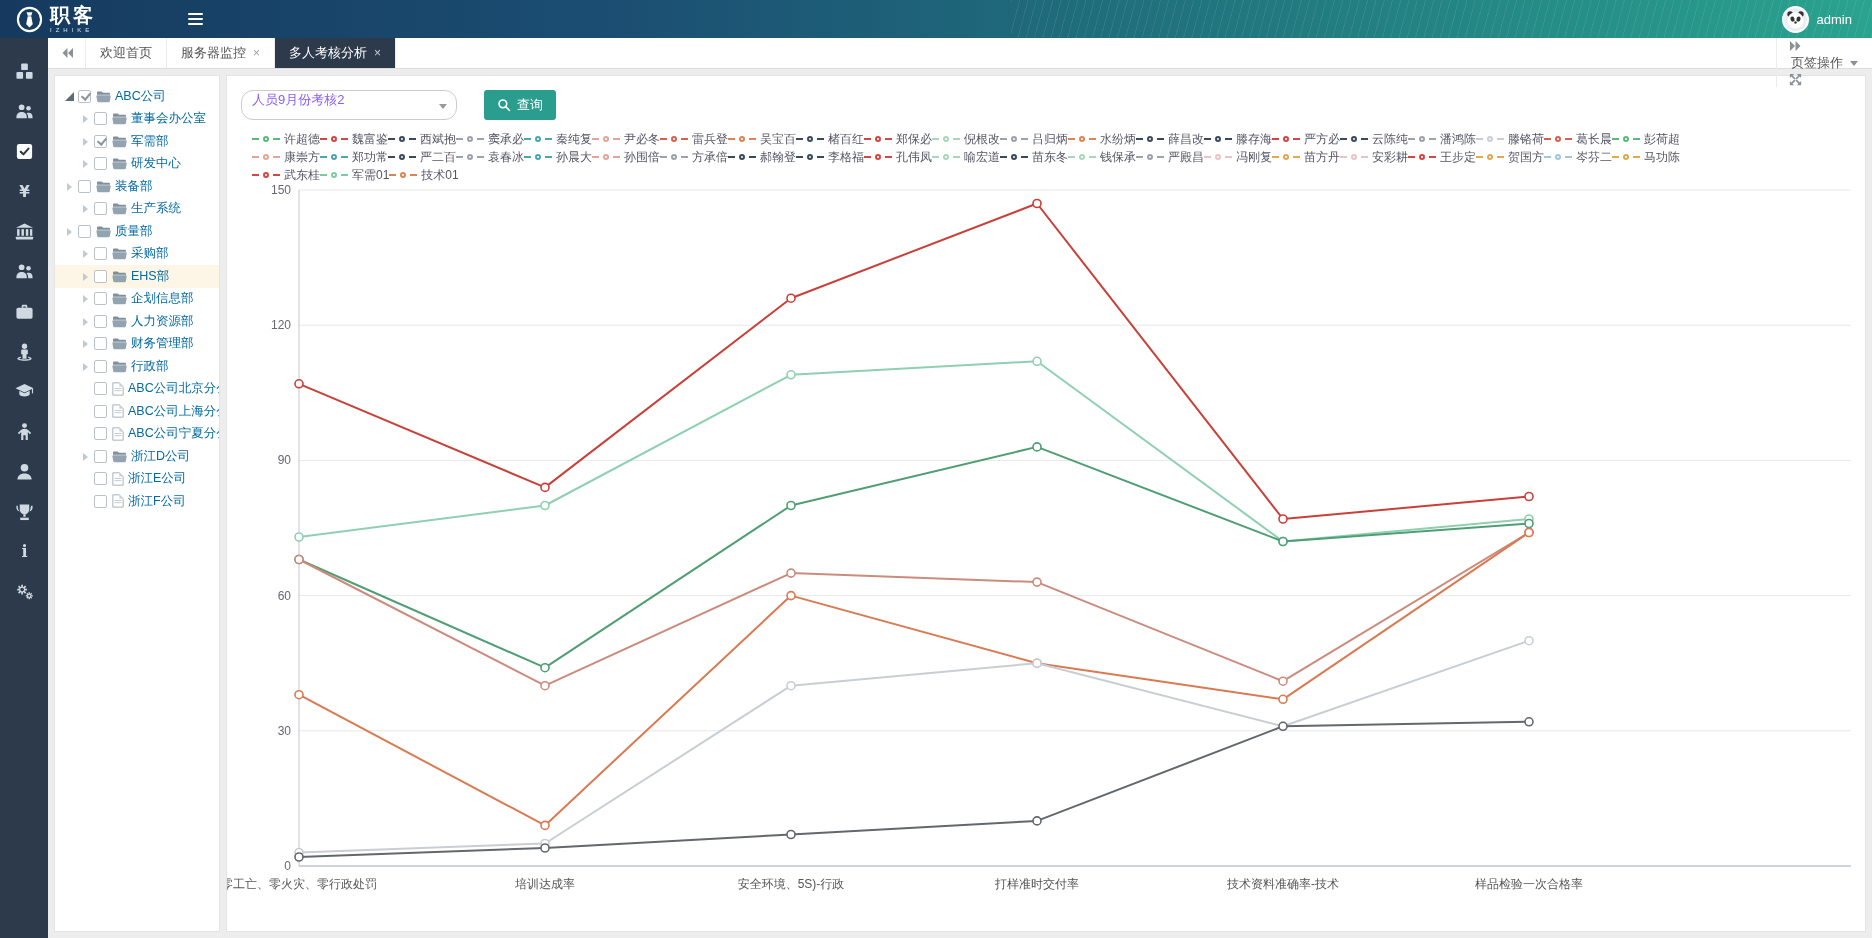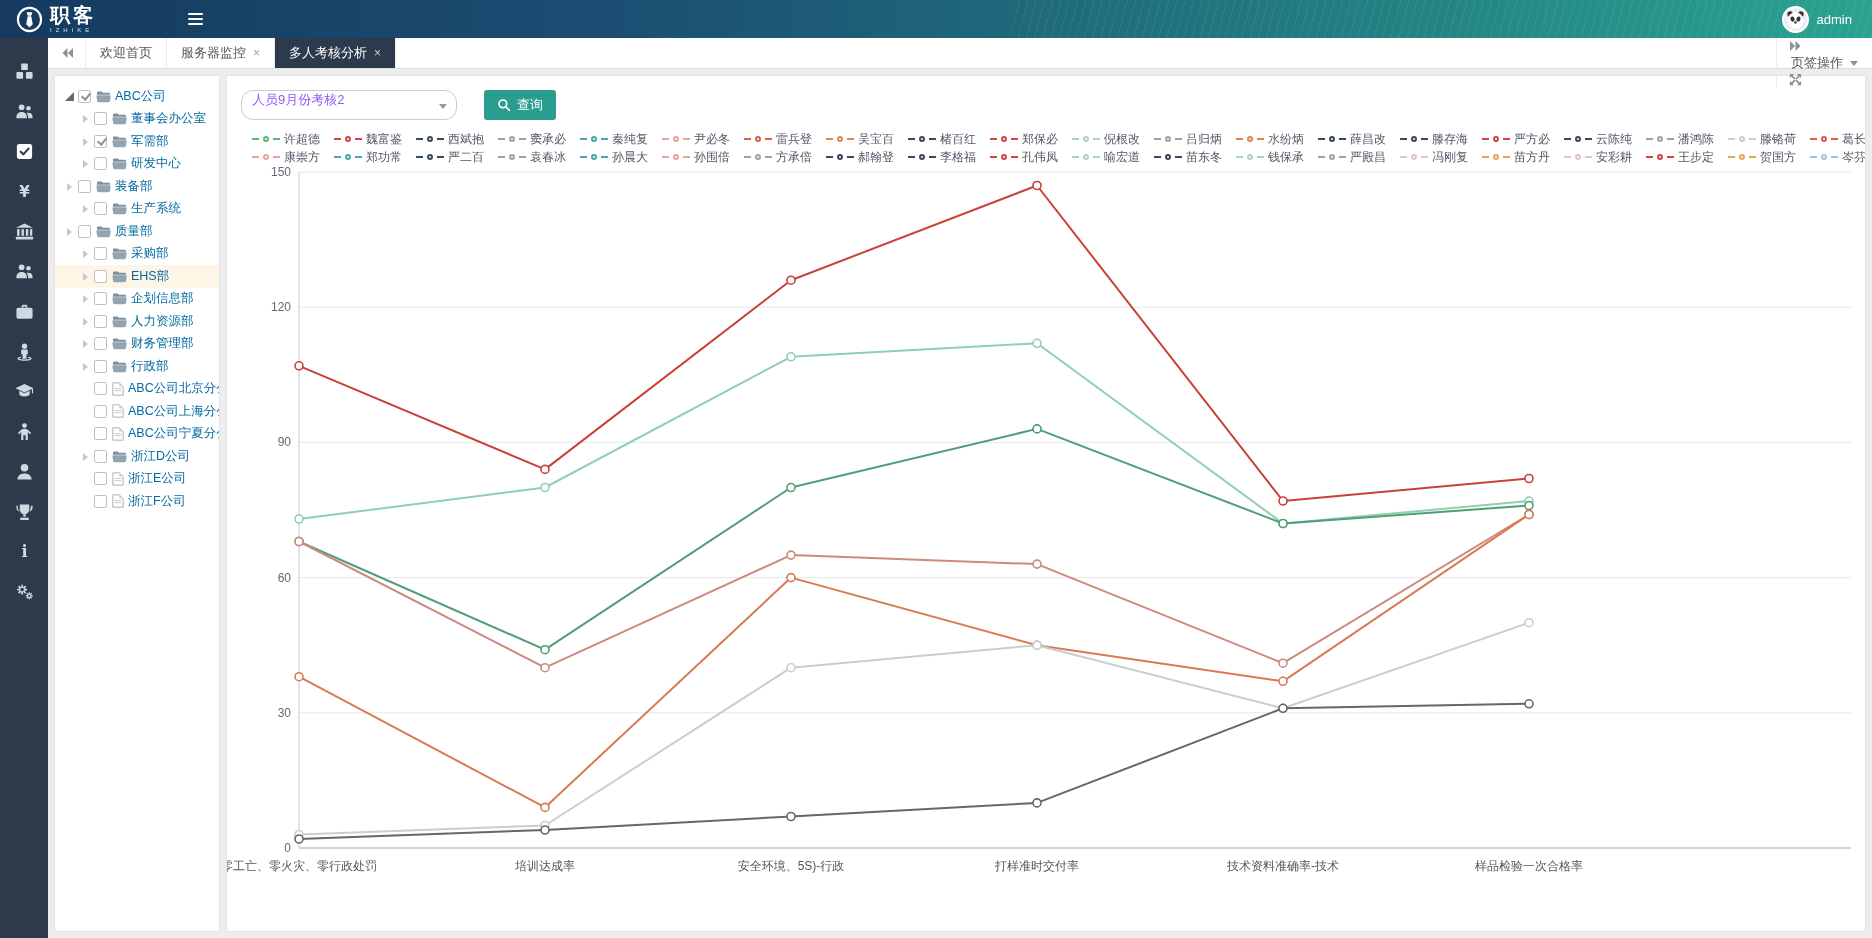--- a/index.html
+++ b/index.html
@@ -63,21 +63,21 @@
   
   .toolbar { display:flex; align-items:center; gap:27px; margin:1px 0 10px 2px; }
   .select-box { width:216px; height:30px; border:1px solid #ccc; border-radius:12px; background:#fff;
     display:flex; padding:0 24px 0 10px; font-size:13px; color:#8b5cf6; position:relative; cursor:pointer; }
   .select-box .caret { position:absolute; right:9px; top:13px; margin:0; border-top-color:#999; }
   .query-btn { height:30px; background:#2a9d8f; border:none; border-radius:3px; color:#fff; font-size:13px;
     padding:0 13px; display:flex; align-items:center; gap:6px; cursor:pointer; }
 
   
   .legend-rows { padding-left:13px; margin-top:2px; position:relative; z-index:2; }
-  .lg-row { display:flex; align-items:center; height:18px; gap:0 14px; }
+  .lg-row { display:flex; align-items:center; height:18px; gap:0 0; }
   .lg-item { display:flex; align-items:center; gap:4px; font-size:12px; color:#556; cursor:pointer; white-space:nowrap; }
   .lg-line { width:7px; height:2px; flex:none; }
   .lg-ring { width:6px; height:6px; border-radius:50%; border:2px solid; background:#fff; flex:none; }
 
   .chart-wrap { position:relative; z-index:1; margin-top:-6px; }
   .chart-wrap svg { display:block; overflow:visible; }
   .tick { font-size:12px; fill:#667; font-family:"Liberation Sans","DejaVu Sans",sans-serif; }
   .xlab { font-size:12px; fill:#555; font-family:"Liberation Sans","DejaVu Sans",sans-serif; }
 </style>
 </head>
@@ -752,20 +752,40 @@
             <span class="lg-line" style="background:#9fc6dd"></span>
             <span class="lg-ring" style="border-color:#9fc6dd"></span>
             <span class="lg-line" style="background:#9fc6dd"></span>
             <span>岑芬二</span>
           </span>
           <span class="lg-item">
             <span class="lg-line" style="background:#e0a952"></span>
             <span class="lg-ring" style="border-color:#e0a952"></span>
             <span class="lg-line" style="background:#e0a952"></span>
             <span>马功陈</span>
+          </span>
+        </div>
+        <div class="lg-row">
+          <span class="lg-item">
+            <span class="lg-line" style="background:#d64541"></span>
+            <span class="lg-ring" style="border-color:#d64541"></span>
+            <span class="lg-line" style="background:#d64541"></span>
+            <span>武东桂</span>
+          </span>
+          <span class="lg-item">
+            <span class="lg-line" style="background:#7fc9a5"></span>
+            <span class="lg-ring" style="border-color:#7fc9a5"></span>
+            <span class="lg-line" style="background:#7fc9a5"></span>
+            <span>军需01</span>
+          </span>
+          <span class="lg-item">
+            <span class="lg-line" style="background:#dd8452"></span>
+            <span class="lg-ring" style="border-color:#dd8452"></span>
+            <span class="lg-line" style="background:#dd8452"></span>
+            <span>技术01</span>
           </span>
         </div>
       </div>
 
     <div class="chart-wrap">
       <svg id="plot" width="1620" height="748" viewBox="0 0 1620 748">
           <line x1="60" y1="688.0" x2="1612" y2="688.0" stroke="#a4aab0" stroke-width="1"></line>
           <text x="52" y="692.0" text-anchor="end" class="tick">0</text>
           <line x1="60" y1="552.8" x2="1612" y2="552.8" stroke="#e8e8e8" stroke-width="1"></line>
           <text x="52" y="556.8" text-anchor="end" class="tick">30</text>

